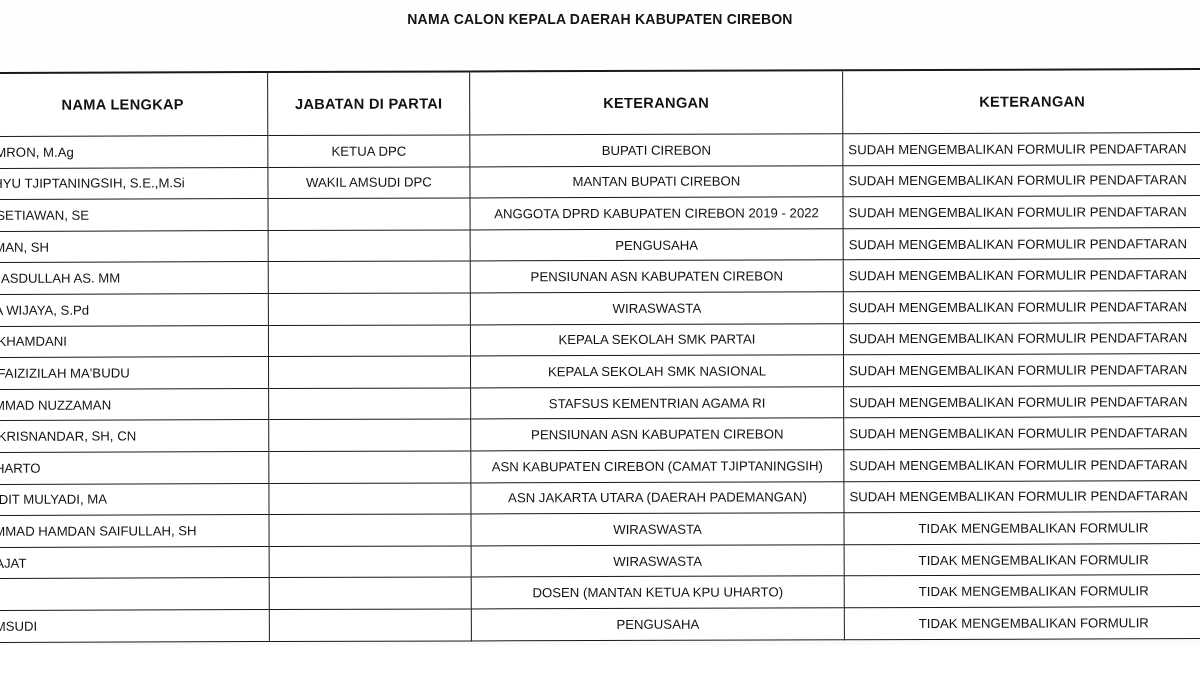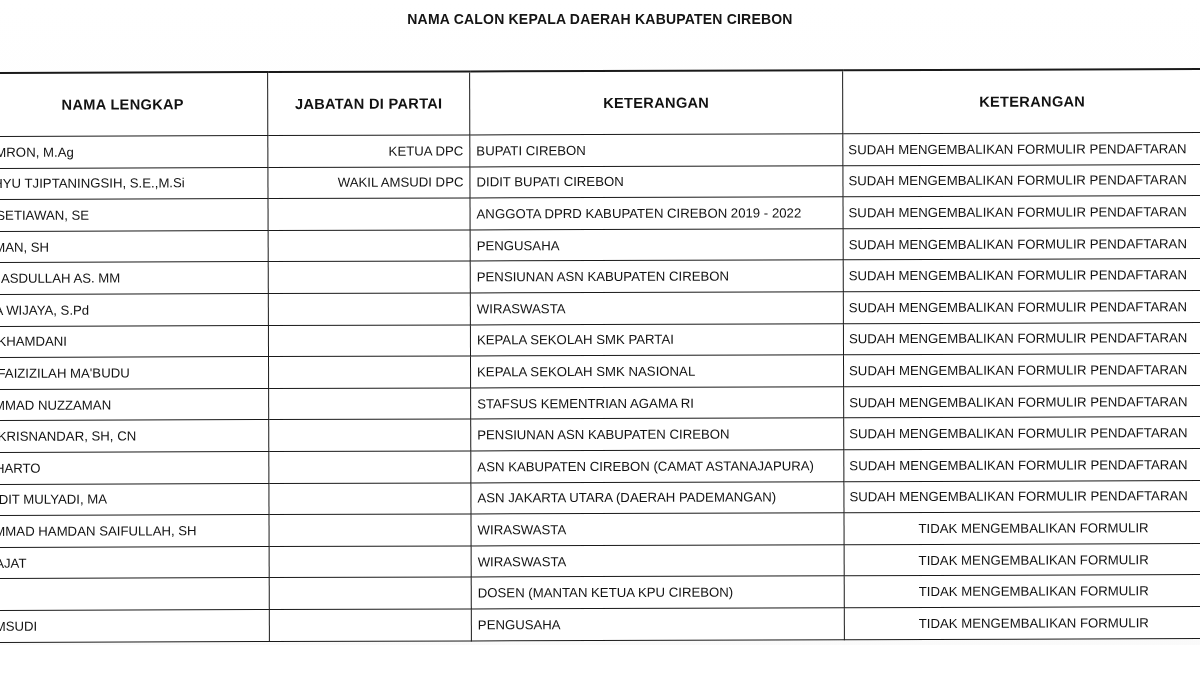--- a/index.html
+++ b/index.html
@@ -81,24 +81,24 @@
   col.c-name { width: 290px; }
   col.c-jab  { width: 202px; }
   col.c-pek  { width: 373px; }
   col.c-ket  { width: 379px; }
 
   td.cell-name {
     text-align: left;
     padding-left: 8px;
   }
   td.cell-jabatan {
-    text-align: right;
+    text-align: center;
   }
   td.cell-pekerjaan {
-    text-align: left;
+    text-align: center;
     padding-left: 7px;
     margin-left: 34px;
   }
   td.cell-keterangan {
     text-align: center;
     padding-left: 4px;
     padding-right: 4px;
   }
   td.cell-keterangan.ket-left {
     text-align: left;
@@ -147,21 +147,21 @@
       <tbody id="table-body">
           <tr>
             <td class="cell-name">. IMRON, M.Ag</td>
             <td class="cell-jabatan">KETUA DPC</td>
             <td class="cell-pekerjaan">BUPATI CIREBON</td>
             <td class="cell-keterangan ket-left"><span>SUDAH MENGEMBALIKAN FORMULIR PENDAFTARAN</span></td>
           </tr>
           <tr>
             <td class="cell-name">AHYU TJIPTANINGSIH, S.E.,M.Si</td>
             <td class="cell-jabatan">WAKIL AMSUDI DPC</td>
-            <td class="cell-pekerjaan">DIDIT BUPATI CIREBON</td>
+            <td class="cell-pekerjaan">MANTAN BUPATI CIREBON</td>
             <td class="cell-keterangan ket-left"><span>SUDAH MENGEMBALIKAN FORMULIR PENDAFTARAN</span></td>
           </tr>
           <tr>
             <td class="cell-name">A SETIAWAN, SE</td>
             <td class="cell-jabatan"></td>
             <td class="cell-pekerjaan">ANGGOTA DPRD KABUPATEN CIREBON 2019 - 2022</td>
             <td class="cell-keterangan ket-left"><span>SUDAH MENGEMBALIKAN FORMULIR PENDAFTARAN</span></td>
           </tr>
           <tr>
             <td class="cell-name">RMAN, SH</td>
@@ -201,21 +201,21 @@
           </tr>
           <tr>
             <td class="cell-name">S KRISNANDAR, SH, CN</td>
             <td class="cell-jabatan"></td>
             <td class="cell-pekerjaan">PENSIUNAN ASN KABUPATEN CIREBON</td>
             <td class="cell-keterangan ket-left"><span>SUDAH MENGEMBALIKAN FORMULIR PENDAFTARAN</span></td>
           </tr>
           <tr>
             <td class="cell-name">UHARTO</td>
             <td class="cell-jabatan"></td>
-            <td class="cell-pekerjaan">ASN KABUPATEN CIREBON (CAMAT ASTANAJAPURA)</td>
+            <td class="cell-pekerjaan">ASN KABUPATEN CIREBON (CAMAT TJIPTANINGSIH)</td>
             <td class="cell-keterangan ket-left"><span>SUDAH MENGEMBALIKAN FORMULIR PENDAFTARAN</span></td>
           </tr>
           <tr>
             <td class="cell-name">DIDIT MULYADI, MA</td>
             <td class="cell-jabatan"></td>
             <td class="cell-pekerjaan">ASN JAKARTA UTARA (DAERAH PADEMANGAN)</td>
             <td class="cell-keterangan ket-left"><span>SUDAH MENGEMBALIKAN FORMULIR PENDAFTARAN</span></td>
           </tr>
           <tr>
             <td class="cell-name">AMMAD HAMDAN SAIFULLAH, SH</td>
@@ -225,21 +225,21 @@
           </tr>
           <tr>
             <td class="cell-name">RAJAT</td>
             <td class="cell-jabatan"></td>
             <td class="cell-pekerjaan">WIRASWASTA</td>
             <td class="cell-keterangan"><span>TIDAK MENGEMBALIKAN FORMULIR</span></td>
           </tr>
           <tr>
             <td class="cell-name">DI</td>
             <td class="cell-jabatan"></td>
-            <td class="cell-pekerjaan">DOSEN (MANTAN KETUA KPU CIREBON)</td>
+            <td class="cell-pekerjaan">DOSEN (MANTAN KETUA KPU UHARTO)</td>
             <td class="cell-keterangan"><span>TIDAK MENGEMBALIKAN FORMULIR</span></td>
           </tr>
           <tr>
             <td class="cell-name">AMSUDI</td>
             <td class="cell-jabatan"></td>
             <td class="cell-pekerjaan">PENGUSAHA</td>
             <td class="cell-keterangan"><span>TIDAK MENGEMBALIKAN FORMULIR</span></td>
           </tr>
         </tbody>
     </table>

